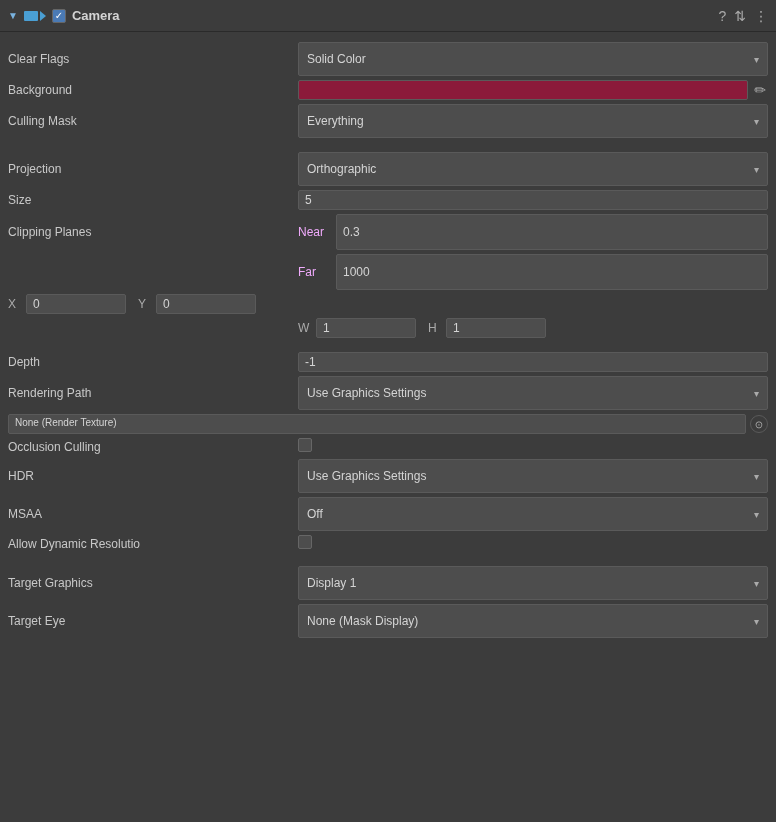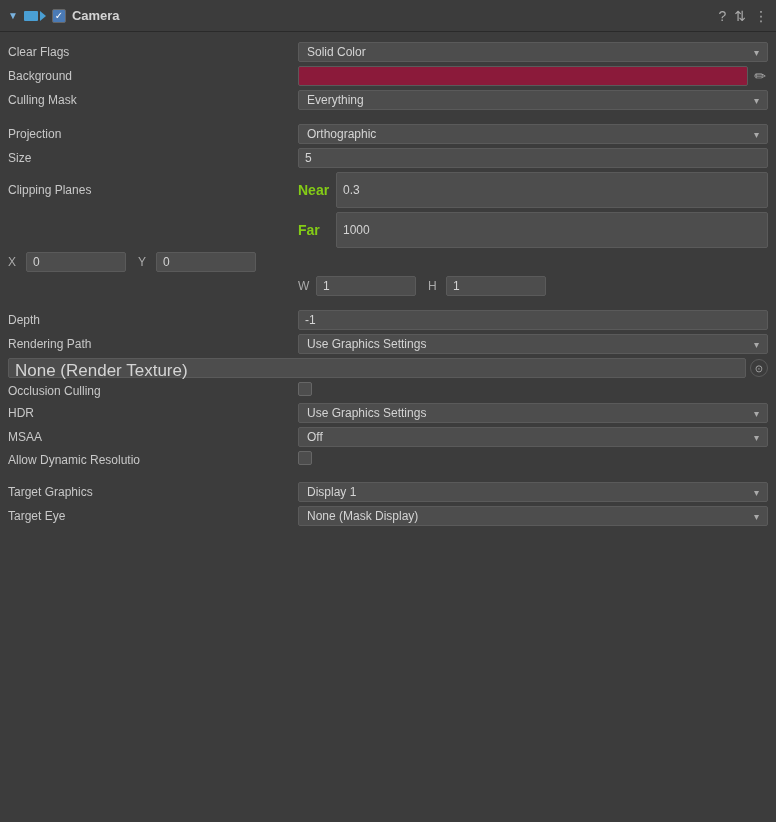--- a/index.html
+++ b/index.html
@@ -75,21 +75,21 @@
     }
 
     .prop-value {
       flex: 1;
     }
 
     .dropdown {
       background: #4d4d4d;
       border: 1px solid #5a5a5a;
       border-radius: 2px;
-      padding: 2px 8px;
+      padding: 16px 8px;
       color: #d4d4d4;
       font-size: 12px;
       width: 100%;
       display: flex;
       align-items: center;
       justify-content: space-between;
       height: 20px;
       cursor: pointer;
     }
 
@@ -135,24 +135,23 @@
     }
 
     .clipping-row {
       display: flex;
       align-items: center;
       gap: 6px;
       width: 100%;
     }
 
     .clipping-label {
-      color: #84cc16;
-      font-size: 14px;
+      color: #f0abfc;
+      font-size: 12px;
       min-width: 32px;
-      font-weight: bold;
     }
 
     .clipping-input {
       background: #4d4d4d;
       border: 1px solid #5a5a5a;
       border-radius: 2px;
       padding: 2px 6px;
       color: #d4d4d4;
       font-size: 12px;
       flex: 1;
@@ -189,21 +188,21 @@
       gap: 4px;
       width: 100%;
     }
 
     .target-texture-input {
       background: #4d4d4d;
       border: 1px solid #5a5a5a;
       border-radius: 2px;
       padding: 2px 6px;
       color: #d4d4d4;
-      font-size: 17px;
+      font-size: 10px;
       flex: 1;
       height: 20px;
     }
 
     .target-icon {
       color: #aaa;
       font-size: 14px;
       cursor: pointer;
       border: 1px solid #5a5a5a;
       border-radius: 50%;

